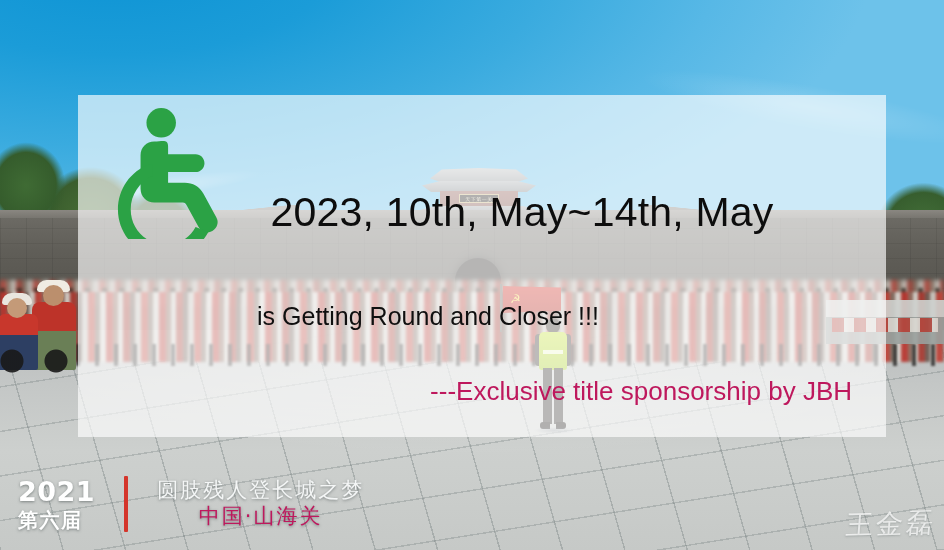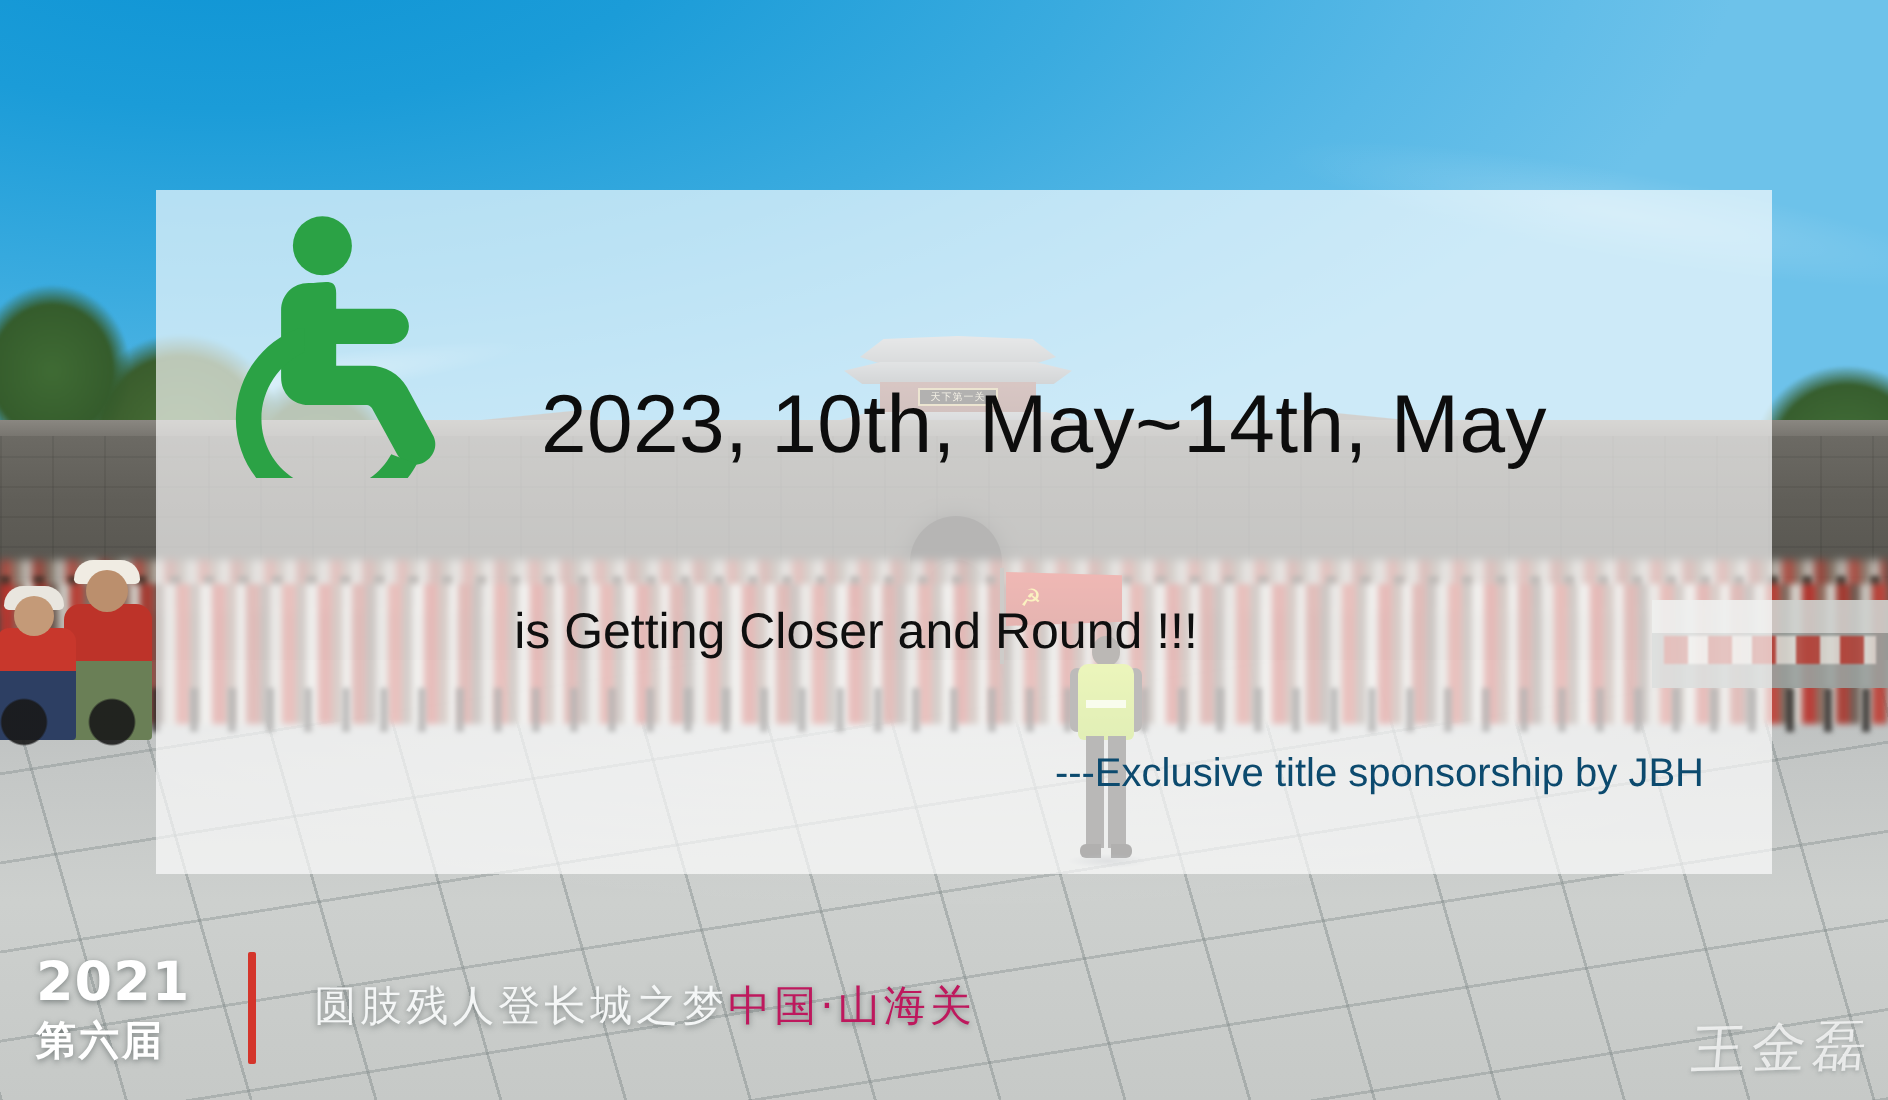--- a/index.html
+++ b/index.html
@@ -286,42 +286,42 @@
   }
   .line-sub{
     position:absolute; left:0; right:0; top:207px;
     text-align:center;
     font-size:25px; font-weight:400; color:#0f0f0f;
     white-space:nowrap;
     padding-right:108px;
   }
   .line-sponsor{
     position:absolute; right:34px; top:281px;
-    font-size:20px; font-weight:400; color:#0c4a6e;
+    font-size:26px; font-weight:400; color:#be185d;
     white-space:nowrap;
   }
 
   
   .logo{
     position:absolute; left:18px; bottom:18px;
     display:flex; align-items:center; gap:29px;
     text-shadow:0 1px 3px rgba(60,70,70,.55);
     text-align:center;
   }
   .logo-year{ display:flex; flex-direction:column; align-items:flex-start; line-height:1; }
   .logo-year .y{
     font-size:27px; font-weight:700; color:#ffffff; letter-spacing:.5px;
     font-family:"DejaVu Sans",sans-serif;
   }
   .logo-year .e{
     font-size:20px; font-weight:700; color:#ffffff; letter-spacing:1.5px;
     margin-top:5px; font-family:"DejaVu Sans",sans-serif;
   }
   .logo-bar{ width:4px; height:56px; background:#d4352b; border-radius:1px; }
-  .logo-cn{ display:flex; flex-direction:row; line-height:1.22; }
+  .logo-cn{ display:flex; flex-direction:column; line-height:1.22; }
   .logo-cn .l1{ font-size:21px; color:#f4f6f6; letter-spacing:2px; font-family:"DejaVu Sans",sans-serif; font-weight:400; }
   .logo-cn .l2{ font-size:21px; color:#be185d; letter-spacing:2px; font-family:"DejaVu Sans",sans-serif; font-weight:400; }
 
   
   .watermark{
     position:absolute; right:8px; bottom:8px;
     font-size:27px; color:rgba(255,255,255,.72);
     font-family:"DejaVu Serif",serif;
     letter-spacing:3px;
     transform:skewX(-6deg) rotate(-1.5deg);
@@ -411,21 +411,21 @@
           <circle cx="48" cy="16" r="15"></circle>
           <path d="M41 35c-8 0-14 6-14 14v34c0 8 6 14 14 14h29c2 0 3 1 4 3l12 22c3 5 9 7 14 4 5-3 7-9 4-14L91 88c-4-7-11-11-19-11H55V66h28c5 0 9-4 9-9s-4-9-9-9H55v-8c0-8-6-5-14-5z"></path>
           <path d="M36 58C17 65 4 83 4 104c0 27 22 49 49 49 19 0 35-11 43-26l-13-5c-6 11-17 18-30 18-20 0-36-16-36-36 0-15 9-28 22-34V58z"></path>
         </g>
       </svg>
     </div>
 
     <div class="line-date">2023, 10th, May~14th, May</div>
 
 
-    <div class="line-sub">is Getting Closer and Round !!!</div>
+    <div class="line-sub">is Getting Round and Closer !!!</div>
 
     <div class="line-sponsor">---Exclusive title sponsorship by JBH</div>
   </div>
 
   <div class="logo">
     <div class="logo-year">
       <span class="y">2021</span>
       <span class="e">第六届</span>
     </div>
     <div class="logo-bar"></div>

